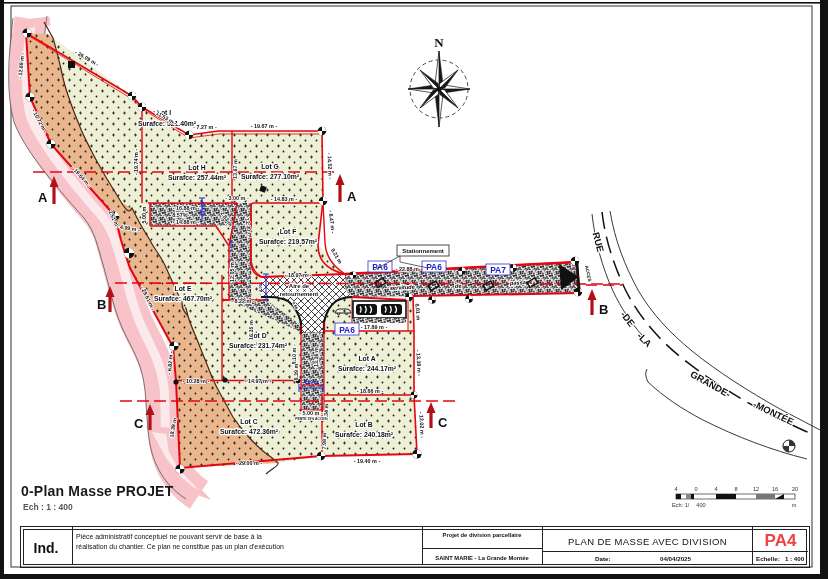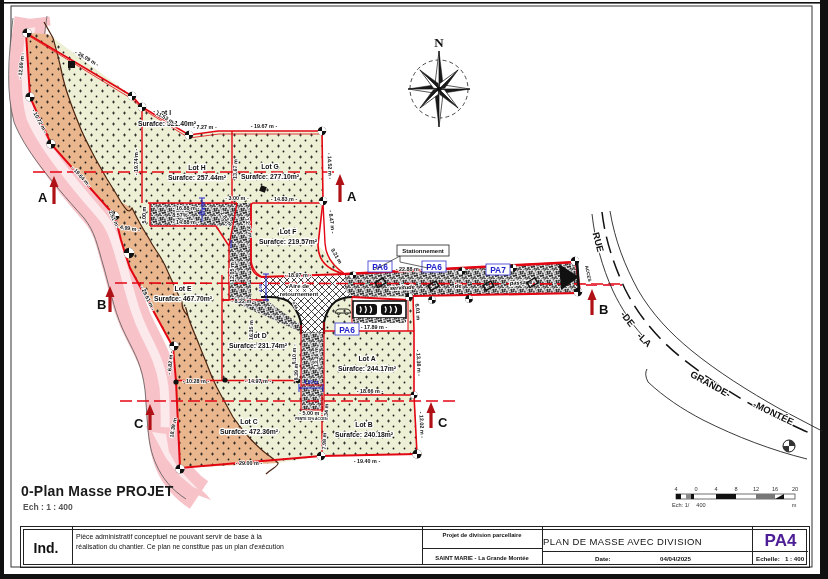--- a/index.html
+++ b/index.html
@@ -477,21 +477,21 @@
 
 <div class="tb" style="left:422px;top:527px;width:1px;height:38px;background:#222;"></div>
 <div class="tb" style="left:76px;top:532px;width:344px;font-size:6.9px;line-height:1.5;">Pièce administratif conceptuel ne pouvant servir de base à la<br>réalisation du chantier. Ce plan ne constitue pas un plan d'exécution</div>
 
 <div class="tb" style="left:542px;top:527px;width:1px;height:38px;background:#222;"></div>
 <div class="tb" style="left:422px;top:532px;width:120px;text-align:center;font-size:5.8px;font-weight:bold;">Projet de division parcellaire</div>
 <div class="tb" style="left:422px;top:548px;width:121px;height:1px;background:#222;"></div>
 <div class="tb" style="left:422px;top:555px;width:120px;text-align:center;font-size:5.8px;font-weight:bold;">SAINT MARIE - La Grande Montée</div>
 
 <div class="tb" style="left:752px;top:527px;width:1px;height:38px;background:#222;"></div>
-<div class="tb" style="left:543px;top:536px;width:209px;font-size:9.5px;letter-spacing:0.4px;">PLAN DE MASSE AVEC DIVISION</div>
+<div class="tb" style="left:543px;top:536px;width:209px;text-align:center;font-size:9.5px;letter-spacing:0.4px;">PLAN DE MASSE AVEC DIVISION</div>
 <div class="tb" style="left:543px;top:551px;width:209px;height:1px;background:#222;"></div>
 <div class="tb" style="left:595px;top:555px;font-size:6.2px;font-weight:bold;">Date:</div>
 <div class="tb" style="left:660px;top:555px;font-size:6.2px;font-weight:bold;">04/04/2025</div>
 
-<div class="tb" style="left:753px;top:531px;width:55px;text-align:center;font-size:17px;font-weight:bold;color:#4c1d95;">PA4</div>
+<div class="tb" style="left:753px;top:531px;width:55px;text-align:center;font-size:17px;font-weight:bold;color:#ef4444;">PA4</div>
 <div class="tb" style="left:753px;top:551px;width:55px;height:1px;background:#222;"></div>
 <div class="tb" style="left:756px;top:555px;font-size:6.2px;font-weight:bold;">Echelle:&nbsp;&nbsp;&nbsp;1 : 400</div>
 </div>
 
 </body></html>

